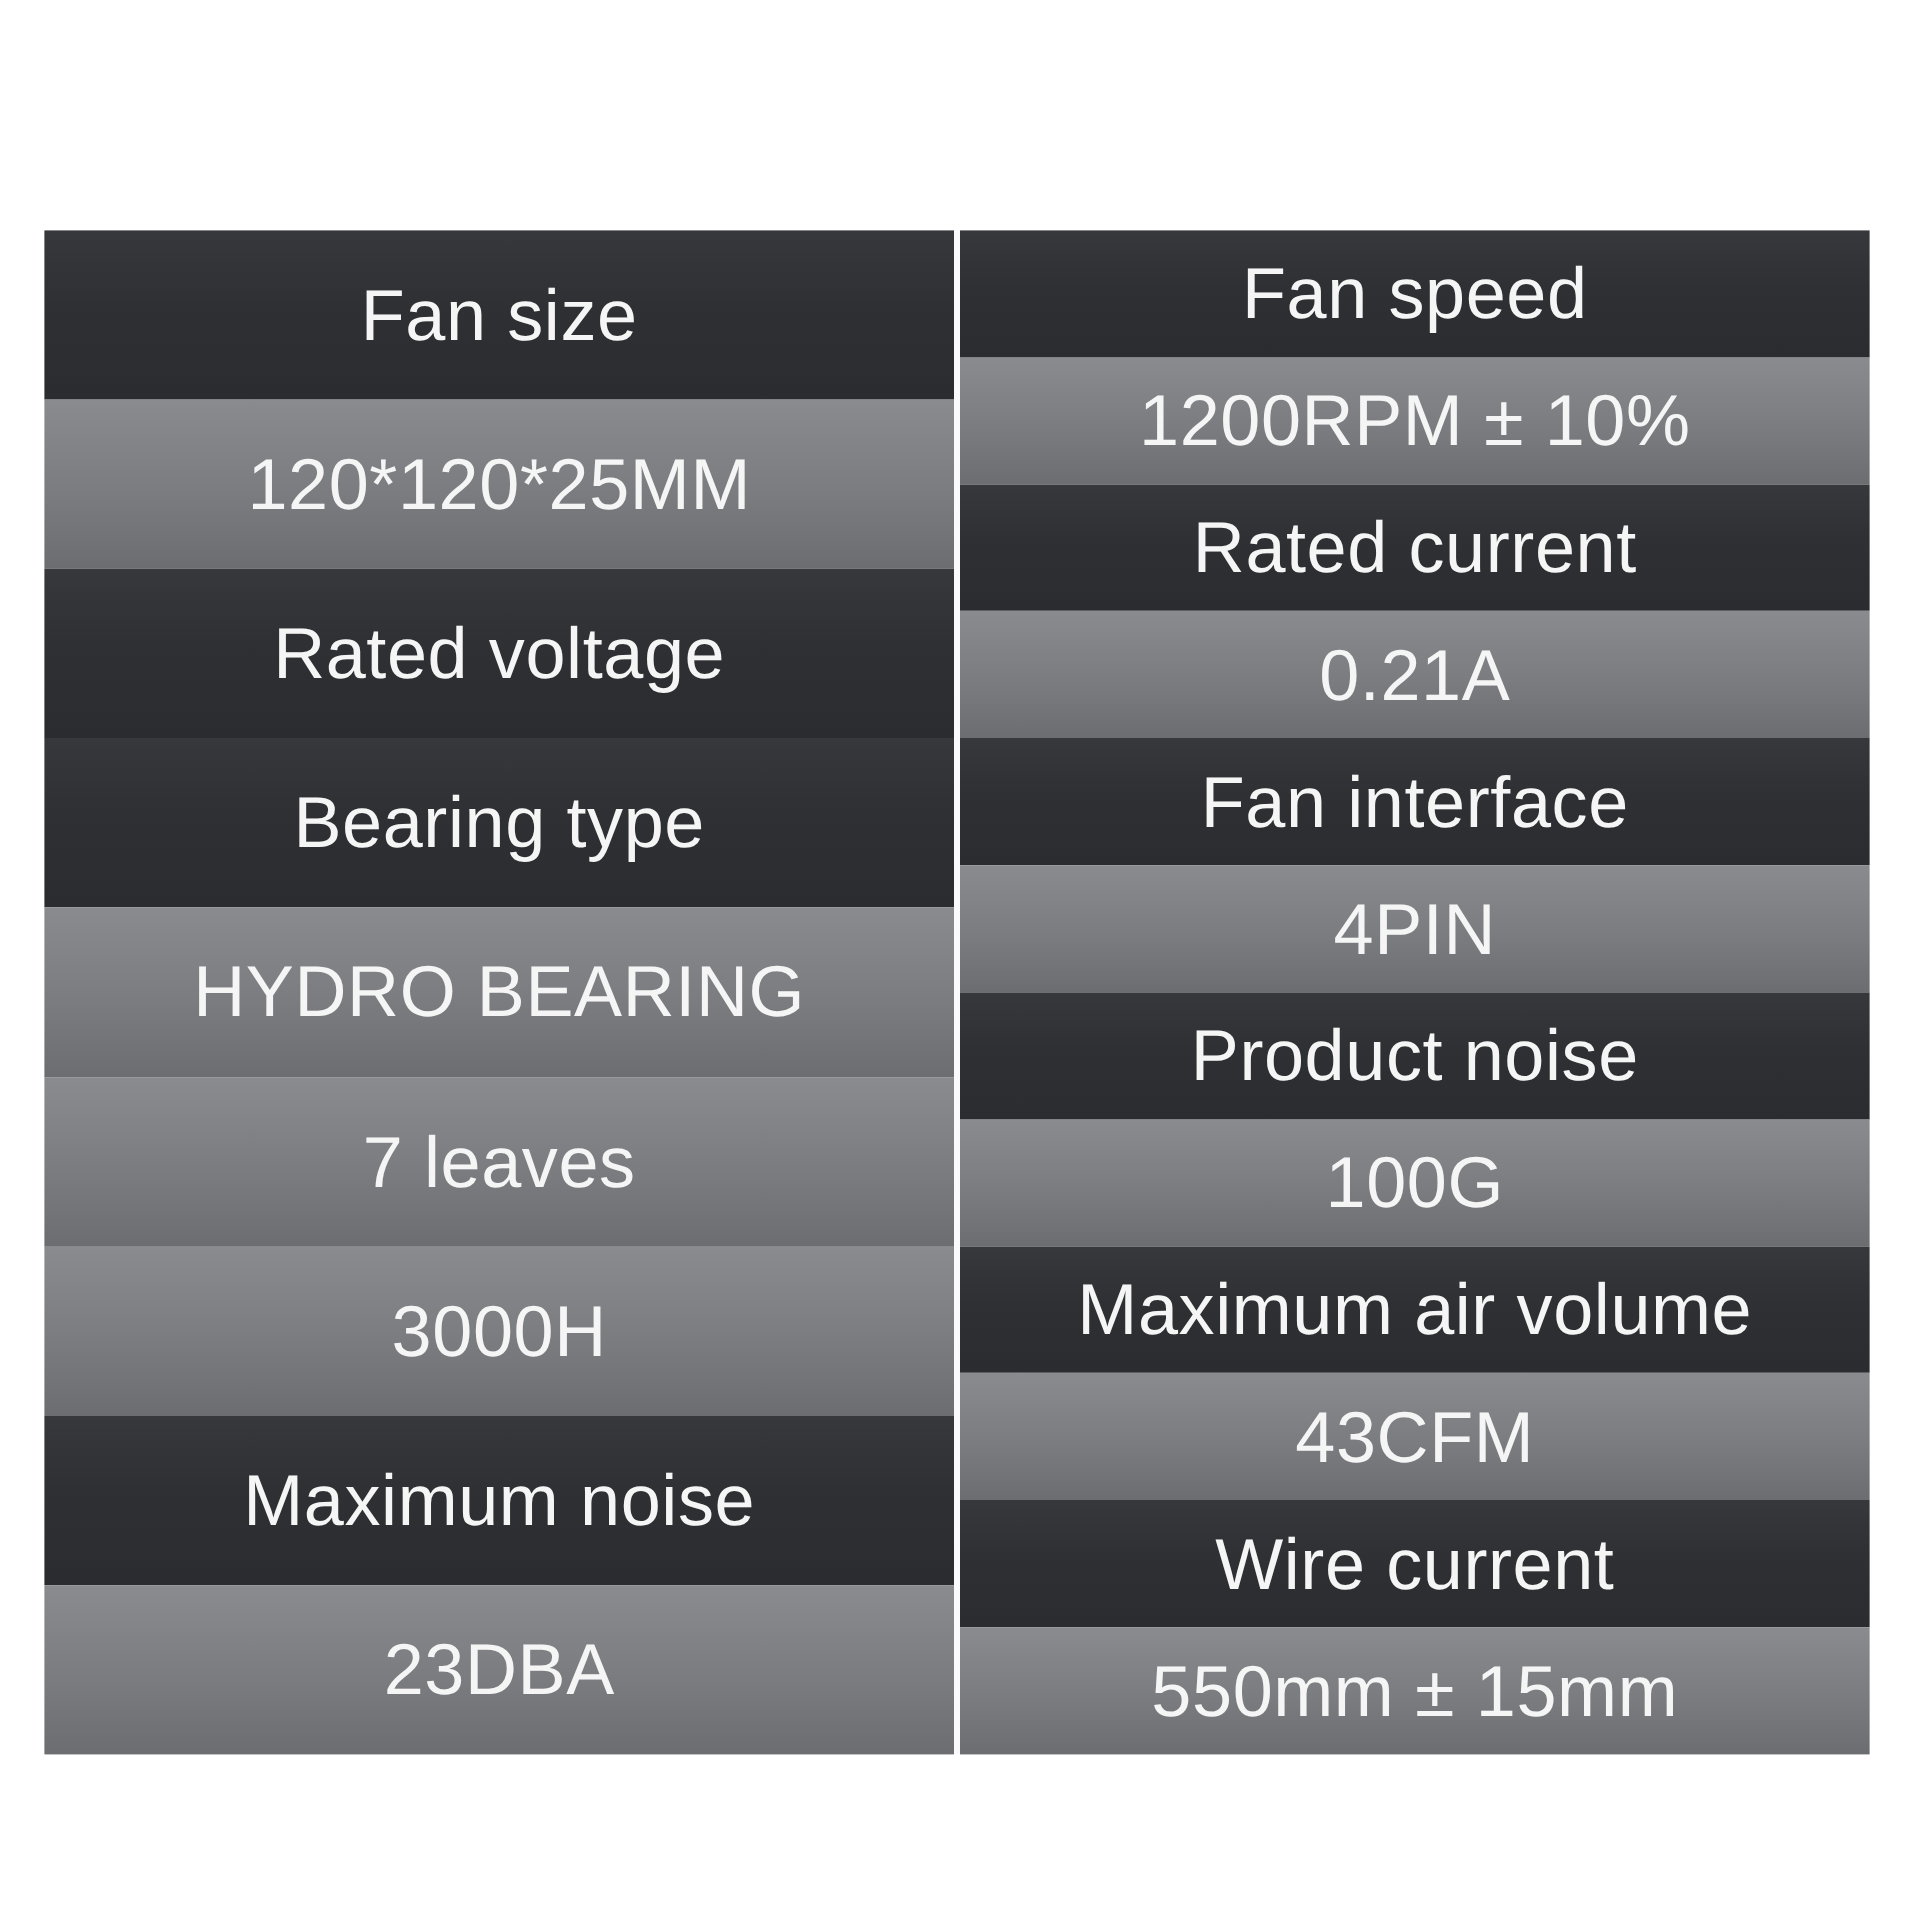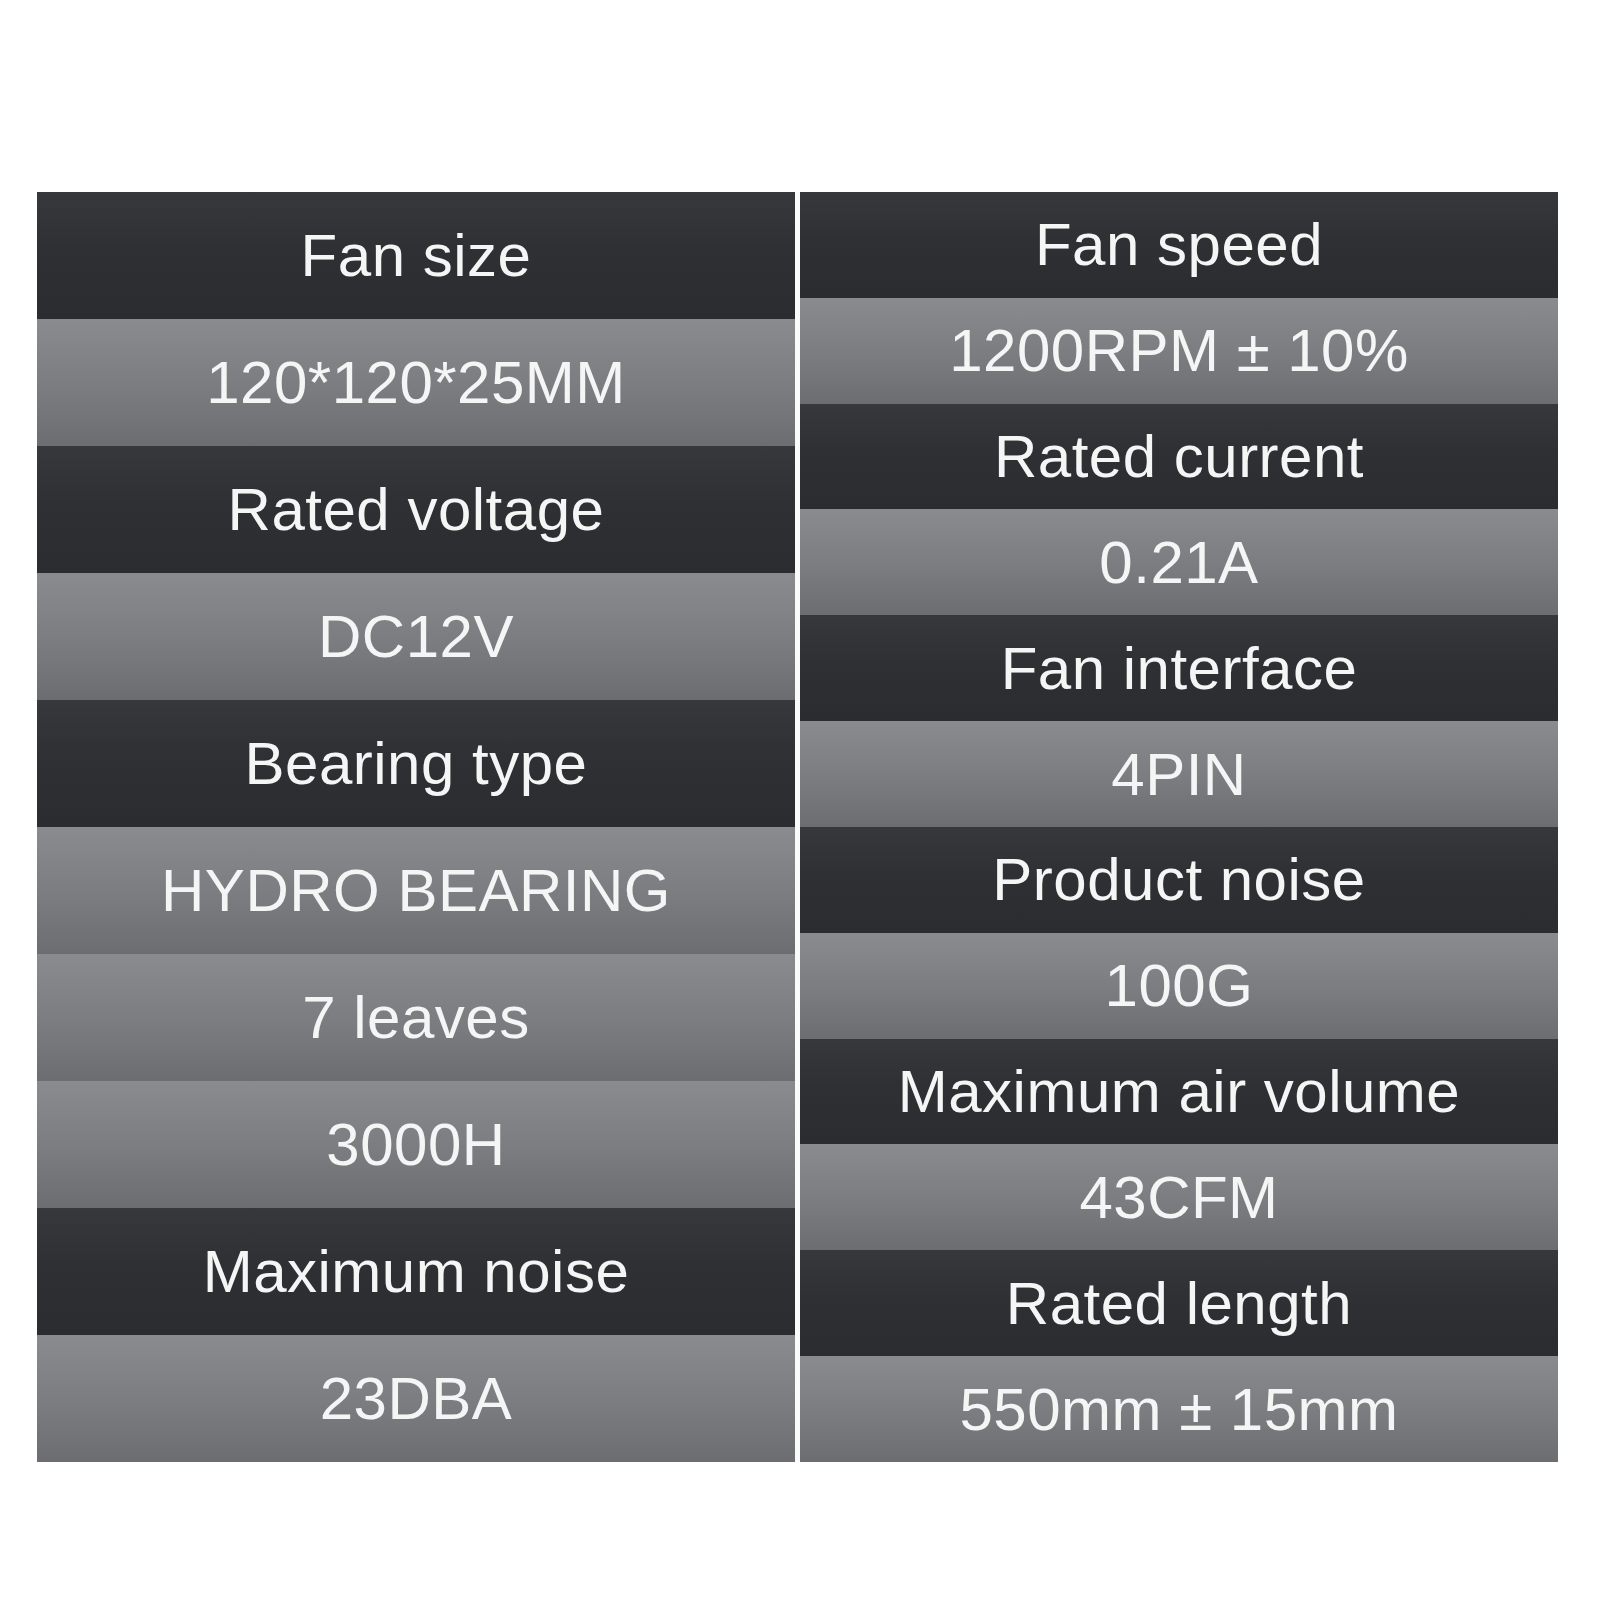--- a/index.html
+++ b/index.html
@@ -54,21 +54,20 @@
 </style>
 </head>
 <body>
 
 <div class="spec-table">
 
   <div class="spec-col">
     <div class="cell dark">Fan size</div>
     <div class="cell gray">120*120*25MM</div>
     <div class="cell dark">Rated voltage</div>
-    <div class="cell gray">DC12V</div>
     <div class="cell dark">Bearing type</div>
     <div class="cell gray">HYDRO BEARING</div>
     <div class="cell gray">7 leaves</div>
     <div class="cell gray">3000H</div>
     <div class="cell dark">Maximum noise</div>
     <div class="cell gray">23DBA</div>
   </div>
 
   <div class="spec-divider"></div>
 
@@ -76,17 +75,17 @@
     <div class="cell dark">Fan speed</div>
     <div class="cell gray">1200RPM ± 10%</div>
     <div class="cell dark">Rated current</div>
     <div class="cell gray">0.21A</div>
     <div class="cell dark">Fan interface</div>
     <div class="cell gray">4PIN</div>
     <div class="cell dark">Product noise</div>
     <div class="cell gray">100G</div>
     <div class="cell dark">Maximum air volume</div>
     <div class="cell gray">43CFM</div>
-    <div class="cell dark">Rated length</div>
+    <div class="cell dark">Wire current</div>
     <div class="cell gray">550mm ± 15mm</div>
   </div>
 
 </div>
 
 </body></html>

